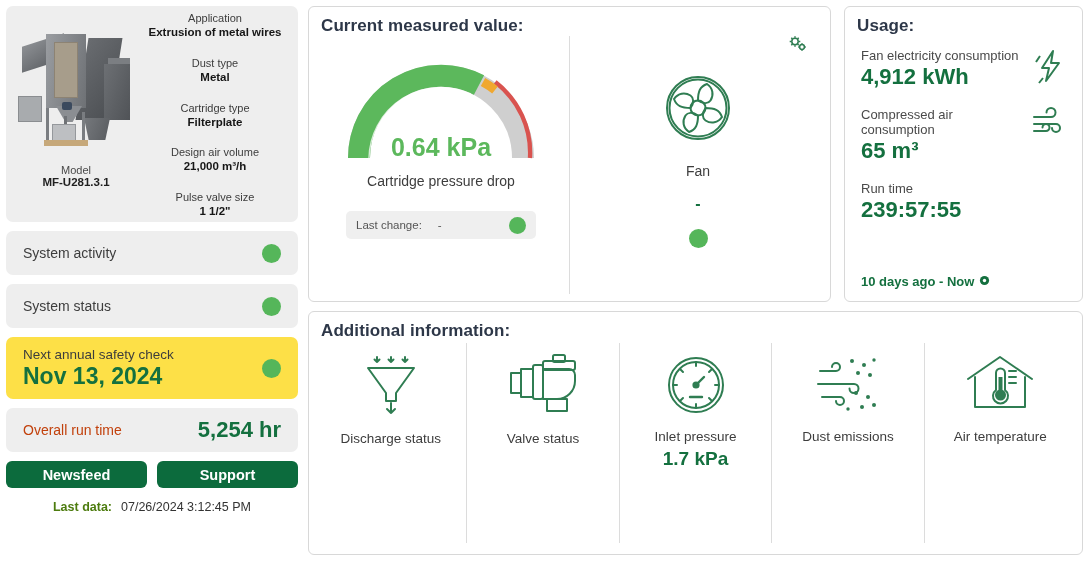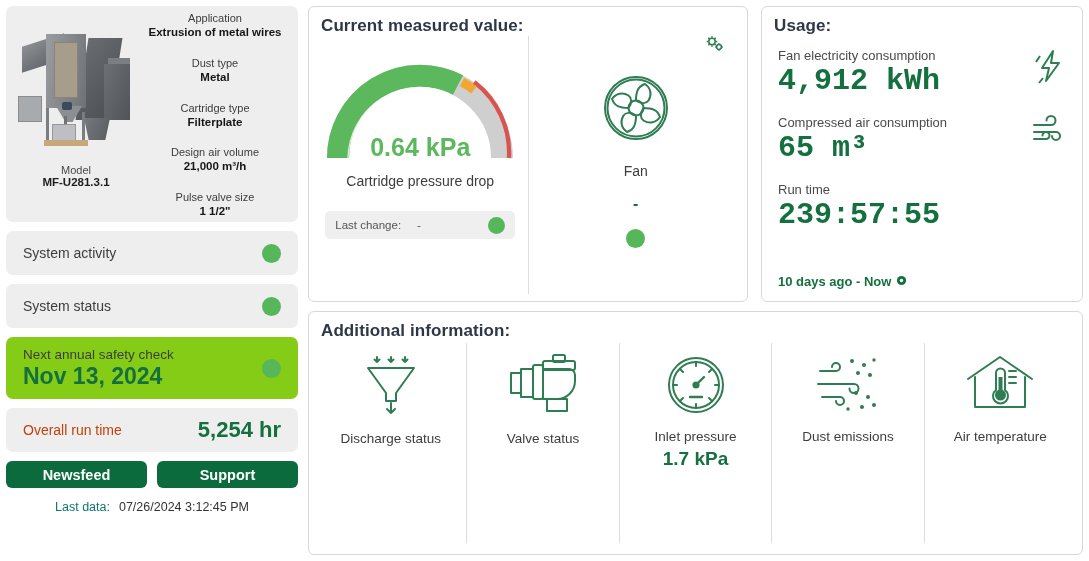--- a/index.html
+++ b/index.html
@@ -101,21 +101,21 @@
     padding: 0 17px;
   }
   .status-row .label { font-size: 14px; color: #3d3d3d; }
   .dot {
     width: 19px; height: 19px; border-radius: 50%;
     background: #55b65a; flex: 0 0 auto;
   }
   .dot.grey { background: #c4c4c4; }
 
   .safety-card {
-    background: #84cc16;
+    background: #fde047;
     border-radius: 7px;
     height: 62px;
     display: flex;
     align-items: center;
     justify-content: space-between;
     padding: 0 17px;
   }
   .safety-left .s-label { font-size: 13.5px; color: #3d3d3d; }
   .safety-left .s-date {
     font-size: 23px; font-weight: bold; color: #14703f; margin-top: 1px;
@@ -145,21 +145,21 @@
     font-family: "Liberation Sans", sans-serif;
     cursor: pointer;
   }
   .lastdata {
     display: flex;
     justify-content: center;
     gap: 9px;
     font-size: 12.5px;
     padding-top: 3px;
   }
-  .lastdata .ld-label { font-weight: normal; color: #0f766e; }
+  .lastdata .ld-label { font-weight: bold; color: #4d7c0f; }
   .lastdata .ld-value { color: #333333; }
 
   
   .right-area {
     flex: 1;
     display: flex;
     flex-direction: column;
     gap: 9px;
   }
   .top-row { display: flex; gap: 13px; height: 296px; }
@@ -215,31 +215,31 @@
     display: flex;
     flex-direction: column;
     align-items: center;
     padding-top: 30px;
   }
   .fan-label { font-size: 14px; color: #3d3d3d; margin-top: 9px; }
   .fan-value { font-size: 16px; font-weight: bold; color: #14703f; margin-top: 16px; }
   .fan-col .dot { margin-top: 16px; }
 
   
-  .usage-panel { width: 322px; position: relative; }
+  .usage-panel { width: 239px; position: relative; }
   .usage-body { padding: 12px 16px 0 16px; }
   .usage-item {
     display: flex;
     align-items: flex-start;
     justify-content: space-between;
     margin-bottom: 17px;
   }
   .usage-text .u-label { font-size: 13px; color: #4a4a4a; }
   .usage-text .u-value {
-    font-size: 30px; font-weight: bold; color: #14703f; margin-top: 1px; font-family: Liberation Mono, monospace;
+    font-size: 22px; font-weight: bold; color: #14703f; margin-top: 1px;
   }
   .usage-footer {
     position: absolute;
     left: 16px; bottom: 12px;
     display: flex; align-items: center; gap: 5px;
     font-size: 13px; font-weight: bold; color: #14703f;
   }
 
   
   .addl-panel { flex: 1; }

